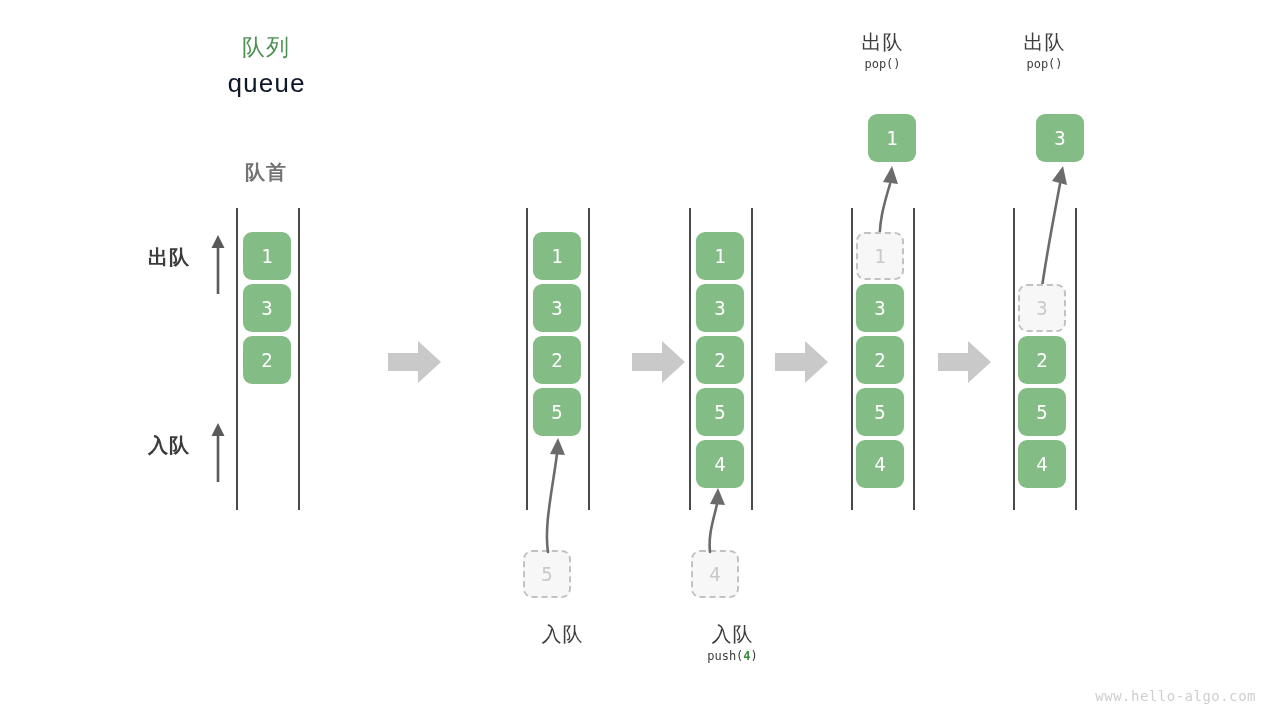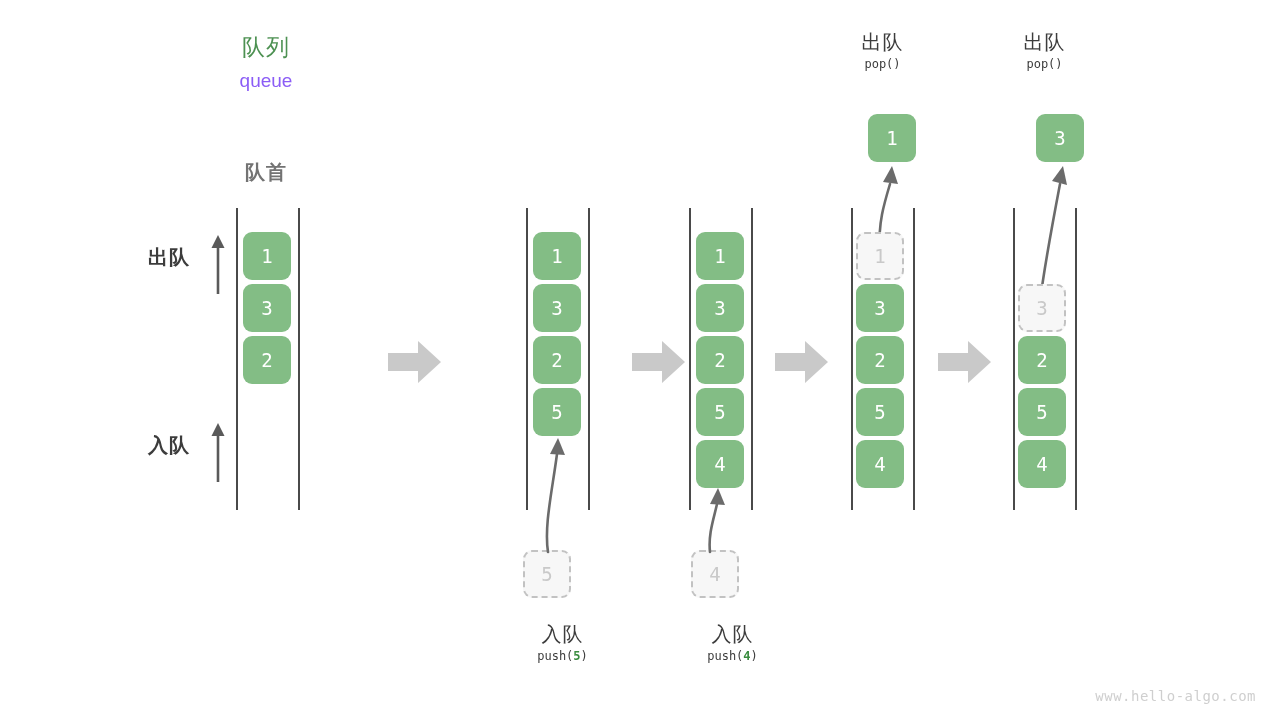--- a/index.html
+++ b/index.html
@@ -29,23 +29,23 @@
   
   .title-cn {
     font-size: 23px;
     font-weight: normal;
     color: #4d9152;
     letter-spacing: 1px;
     text-align: center;
     white-space: nowrap;
   }
   .title-en {
-    font-family: Liberation Sans, sans-serif;
-    font-size: 19px;
-    color: #8b5cf6;
+    font-family: Liberation Mono, monospace;
+    font-size: 26px;
+    color: #0f172a;
     text-align: center;
     white-space: nowrap;
   }
 
   .end-label {
     font-size: 20px;
     font-weight: bold;
     color: #737373;
     text-align: center;
     white-space: nowrap;
@@ -176,21 +176,20 @@
 
   <div class="cell ghost" style="left:523px; top:550px;">5</div>
 
   <svg class="motion" style="left:520px; top:430px;" width="70" height="125" viewBox="0 0 70 125">
     <path d="M28 122 C 24 96, 32 62, 37 24" stroke="#6b6b6b" stroke-width="2.6" fill="none" stroke-linecap="round"></path>
     <path d="M38 8 L45 25 L30 24 Z" fill="#6b6b6b"></path>
   </svg>
 
   <div class="abs op-caption" style="left:455px; top:620px; width:215px;">
     <span class="op-cn">入队</span>
-    <span class="op-en"><span>push(</span><span class="arg">5</span><span>)</span></span>
   </div>
 
   <svg class="sep-arrow" style="left:632px; top:339px;" width="54" height="46" viewBox="0 0 54 46">
     <path d="M0 14 L30 14 L30 2 L53 23 L30 44 L30 32 L0 32 Z" fill="#c9c9c9"></path>
   </svg>
 
   <div class="rail" style="left:689px; top:208px; height:302px;"></div>
   <div class="rail" style="left:751px; top:208px; height:302px;"></div>
 
   <div class="cell" style="left:696px; top:232px;">1</div>

